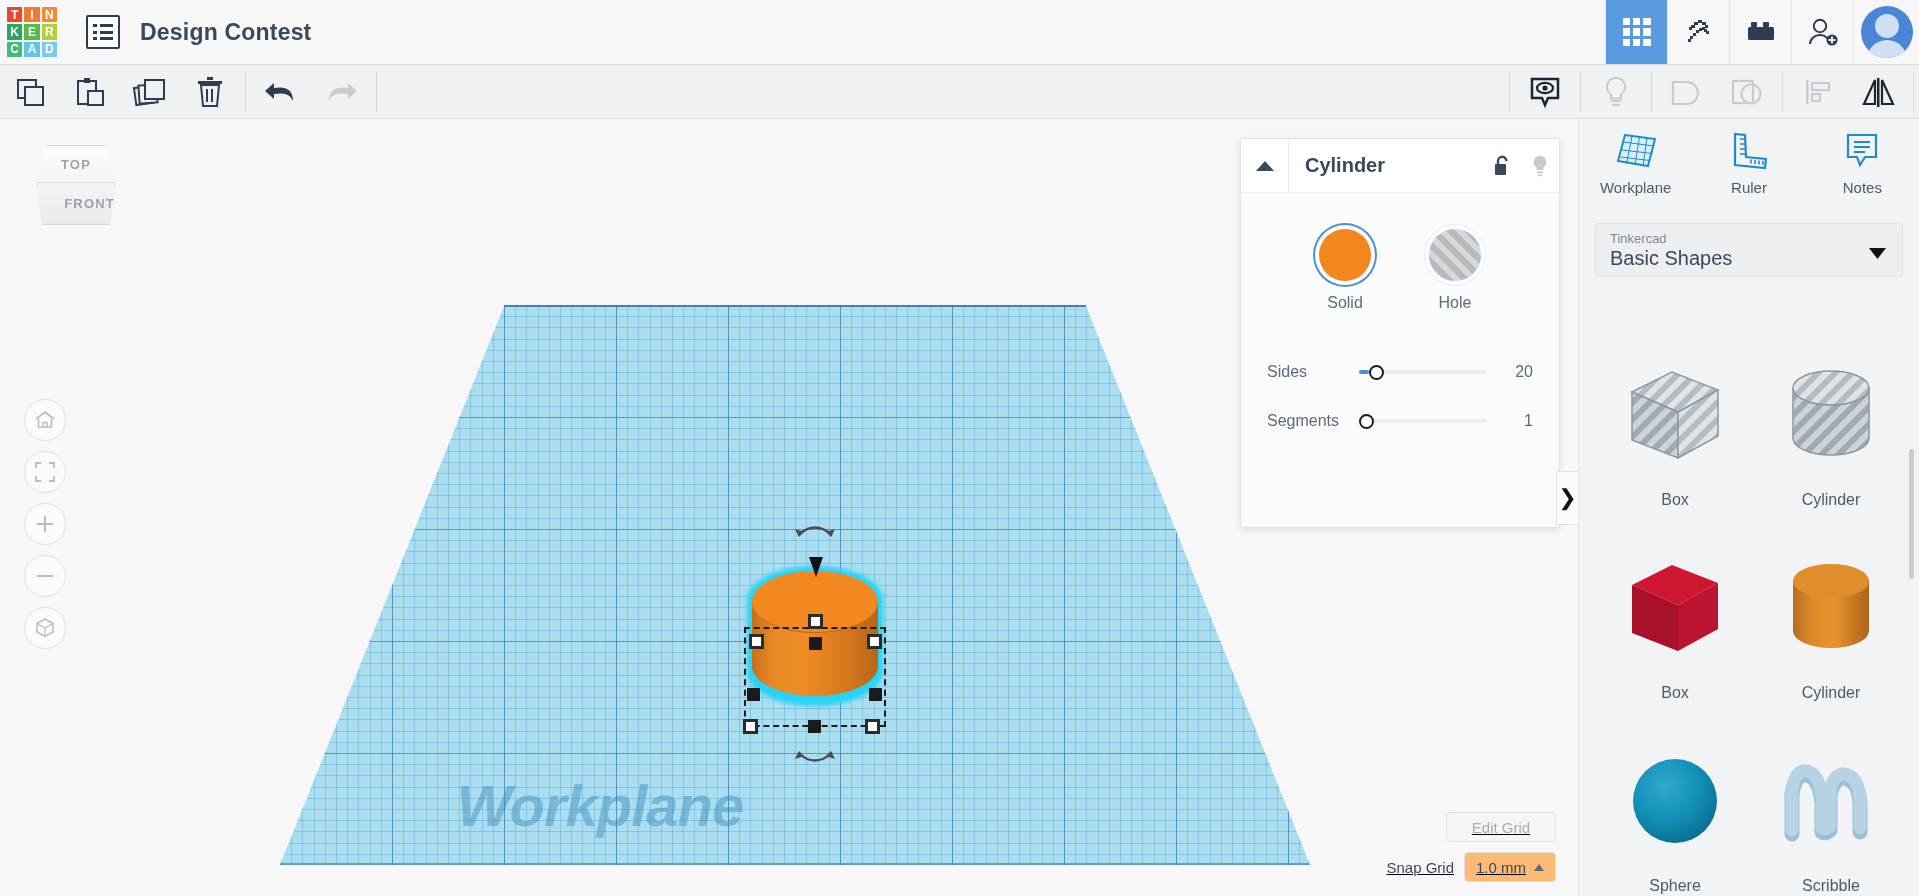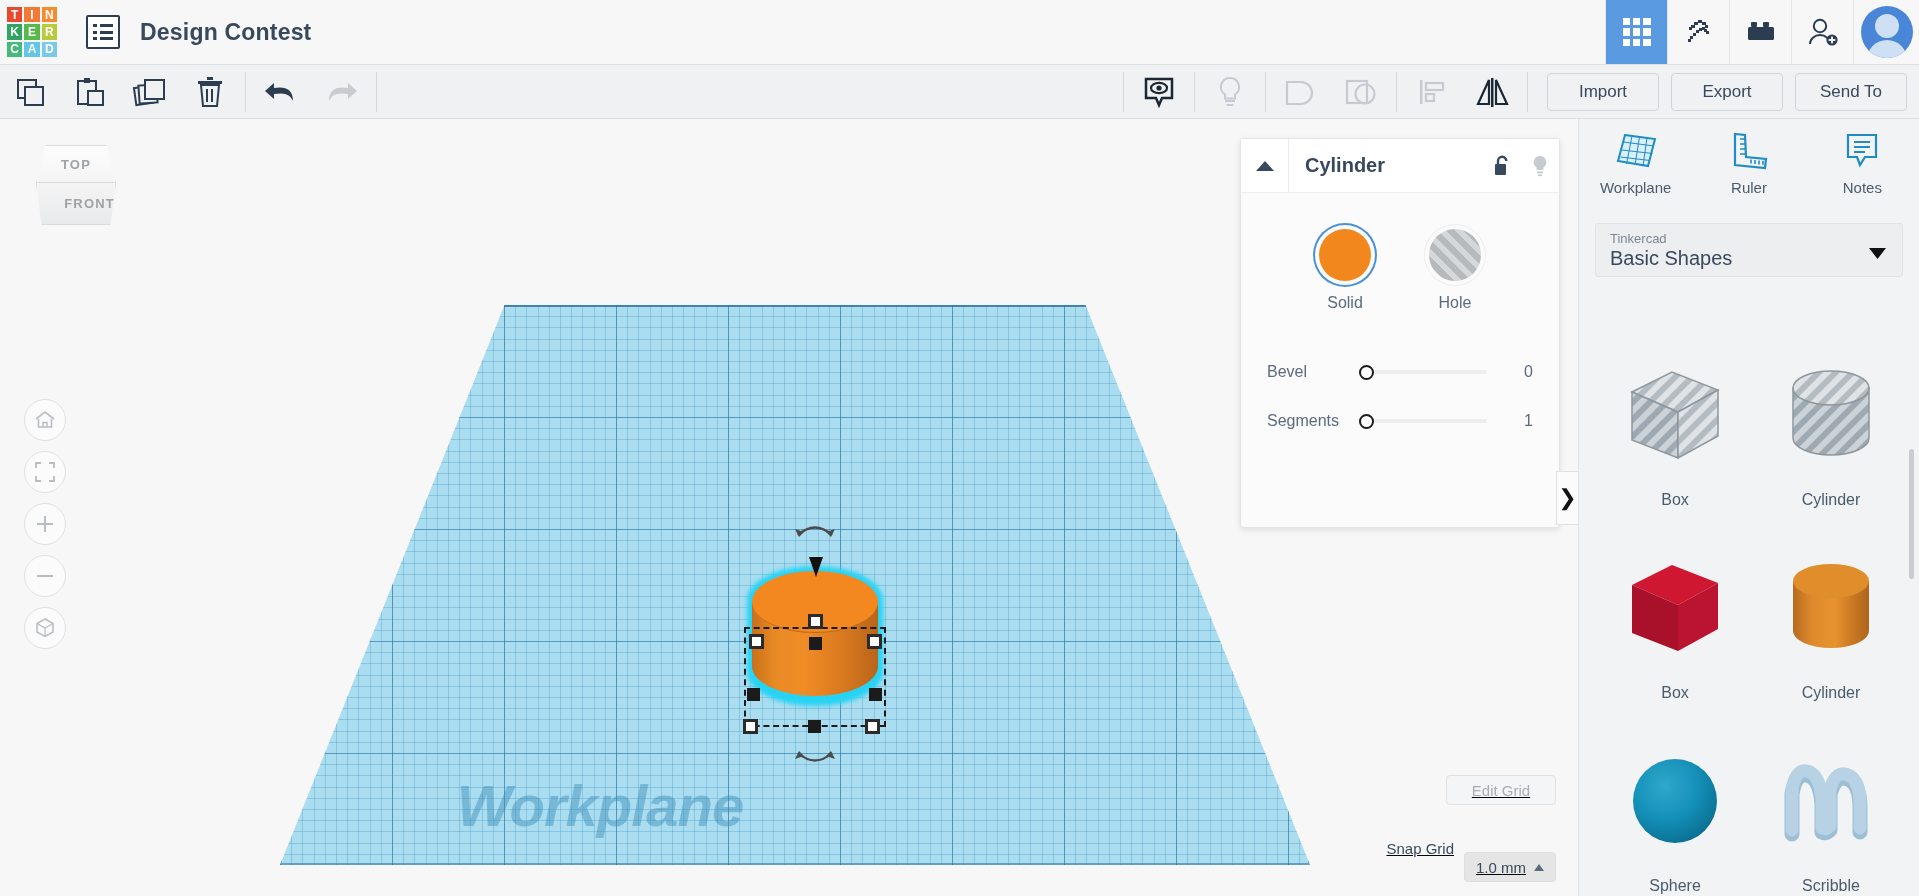--- a/index.html
+++ b/index.html
@@ -239,23 +239,23 @@
     min-width: 110px; height: 30px; padding: 0 14px;
     border: 1px solid #e0e2e4; border-radius: 4px; background: #f4f5f6;
     color: #a8adb3; font-size: 15px;
     display: flex; align-items: center; justify-content: center;
     cursor: pointer;
   }
   .snaprow { display: flex; align-items: center; gap: 10px; }
   .snaplabel { font-size: 15px; color: #39495d; }
   .snapsel {
     min-width: 92px; height: 30px; padding: 0 10px;
-    border: 1px solid #dcdee0; border-radius: 4px; background: #e5e5e5;
+    border: 1px solid #dcdee0; border-radius: 4px; background: #fdba74;
     display: flex; align-items: center; justify-content: center; gap: 8px;
-    font-size: 15px; color: #39495d; cursor: pointer; margin-top: 37px;
+    font-size: 15px; color: #39495d; cursor: pointer;
   }
 
   
   .props {
     position: absolute; left: 1240px; top: 138px;
     width: 320px; height: 390px;
     background: #fbfbfc;
     border: 1px solid #e2e4e6;
     border-radius: 3px;
     box-shadow: 0 2px 6px rgba(0,0,0,.10);
@@ -520,25 +520,20 @@
     <div class="t2-btn">
       <svg width="34" height="32" viewBox="0 0 34 32">
         <path d="M14 4 L14 28 L3 28 Z" fill="none" stroke="#1b2733" stroke-width="2.2"></path>
         <rect x="16" y="2" width="2.5" height="29" fill="#1b2733"></rect>
         <path d="M21 4 L21 28 L32 28 Z" fill="none" stroke="#1b2733" stroke-width="2.2"></path>
       </svg>
     </div>
     <div class="t2-sep"></div>
   </div>
 
-  <div style="display:flex;align-items:center;margin-left:14px;">
-    <div class="t2-tbtn">Import</div>
-    <div class="t2-tbtn">Export</div>
-    <div class="t2-tbtn">Send To</div>
-  </div>
 </div>
 
 <div class="viewport">
 
   <div class="viewcube">
     <div class="vc-top">
       <span class="vc-label">TOP</span>
     </div>
     <div class="vc-front">
       <span class="vc-label">FRONT</span>
@@ -663,29 +658,30 @@
       <div class="swatch solid"></div>
       <div class="mode-label">Solid</div>
     </div>
     <div class="mode-item">
       <div class="swatch hole"></div>
       <div class="mode-label">Hole</div>
     </div>
   </div>
 
   <div class="sliders">
-
     <div class="srow">
-      <div class="slabel">Bevel</div>
+      <div class="slabel">Sides</div>
       <div class="strack">
         <div class="sbar"></div>
-        <div class="sknob" style="left:0%"></div>
+        <div class="sfill" style="width:8%"></div>
+        <div class="sknob" style="left:8%"></div>
       </div>
-      <div class="sval">0</div>
-    </div>
+      <div class="sval">20</div>
+    </div>
+
 
     <div class="srow">
       <div class="slabel">Segments</div>
       <div class="strack">
         <div class="sbar"></div>
         <div class="sknob" style="left:0%"></div>
       </div>
       <div class="sval">1</div>
     </div>
   </div>

